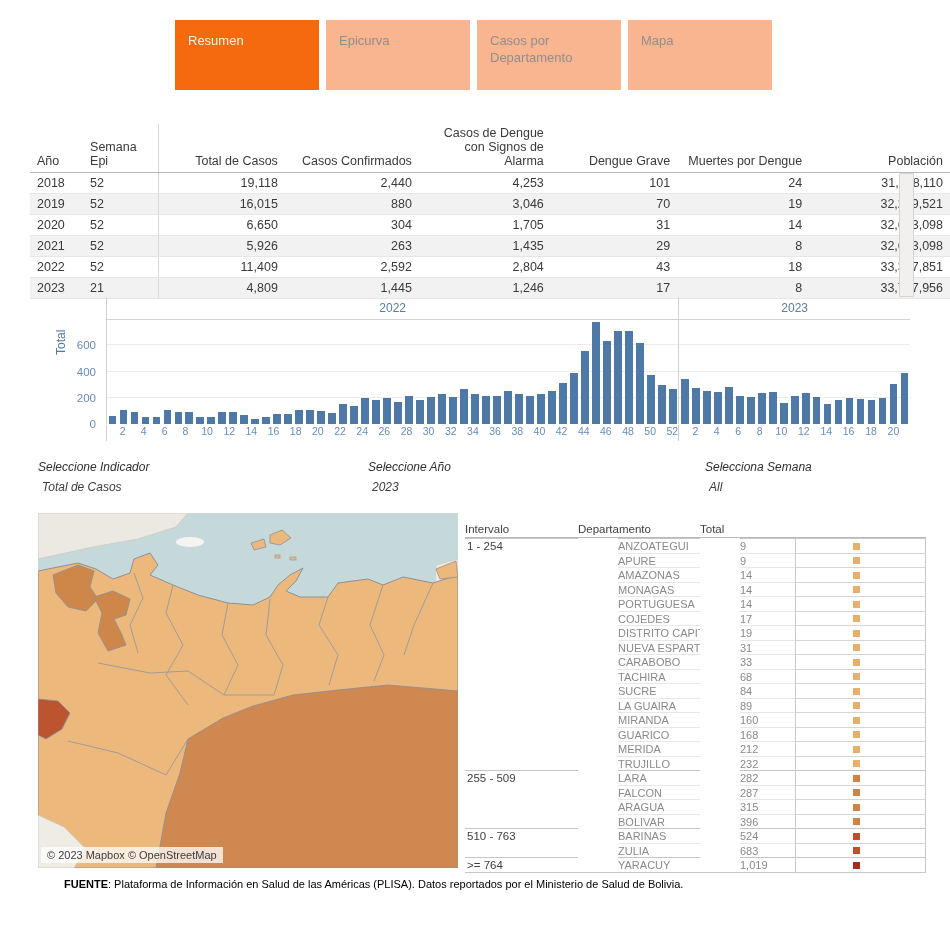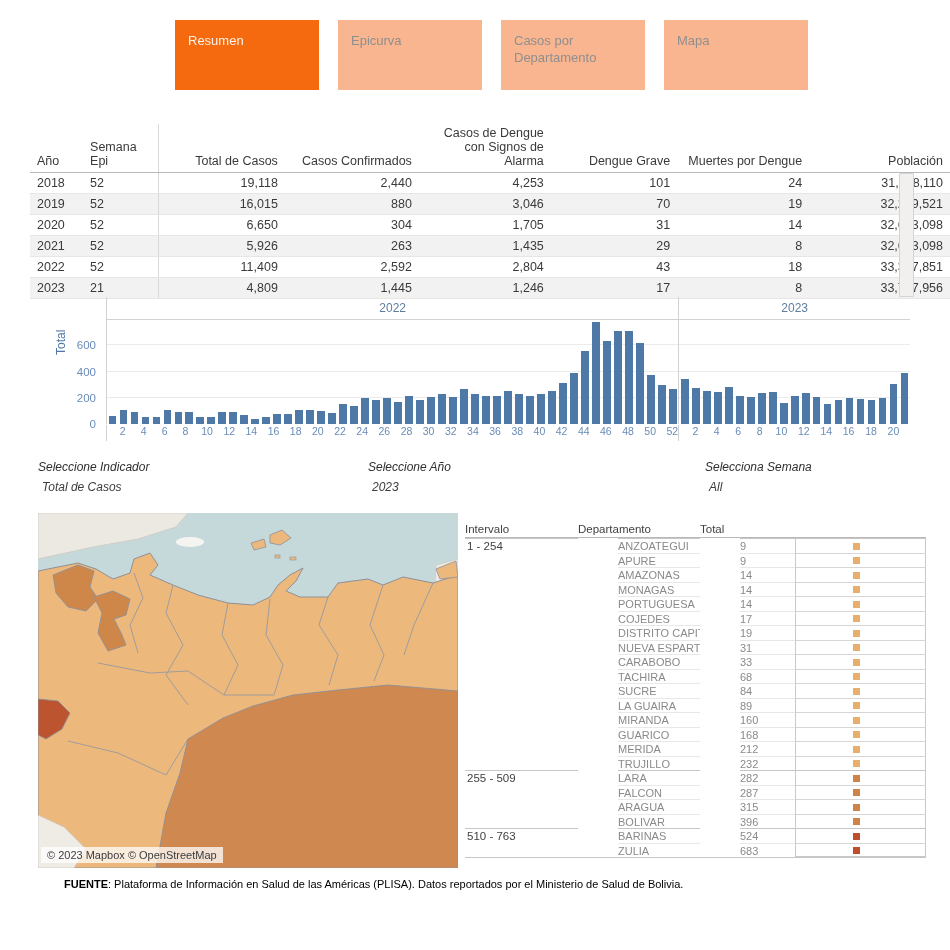--- a/index.html
+++ b/index.html
@@ -1,19 +1,19 @@
 <!DOCTYPE html>
 <html><head>
 <meta charset="utf-8">
 <style>
   html,body{margin:0;padding:0;}
   body{width:950px;height:950px;position:relative;background:#fff;font-family:"Liberation Sans",sans-serif;color:#333;overflow:hidden;}
 
   
-  .tabs{position:absolute;left:175px;top:20px;display:flex;gap:19px;}
+  .tabs{position:absolute;left:175px;top:20px;display:flex;gap:7px;}
   .tab{width:144px;height:70px;box-sizing:border-box;padding:12px 10px 0 13px;font-size:13px;line-height:17px;cursor:pointer;}
   .tab.active{color:#FDF3EA;}
   .tab.inactive{color:#8F8F8F;}
 
   
   .summary{position:absolute;left:30px;top:124px;}
   .summary table{border-collapse:collapse;font-size:12.5px;color:#3a3a3a;table-layout:fixed;}
   .summary th{font-weight:normal;vertical-align:bottom;padding:2px 7px 4px 7px;border-bottom:1px solid #b9b9b9;}
   .summary td{padding:3px 7px;border-bottom:1px solid #e6e6e6;}
   .summary th.num,.summary td.num{text-align:right;}
@@ -563,19 +563,27 @@
         </div>
       </div>
       <div class="drow">
         <div class="c1"></div>
         <div class="c2">ZULIA</div>
         <div class="c3">683</div>
         <div class="c4">
           <div class="sq" style="background: rgb(191, 78, 45);"></div>
         </div>
       </div>
+      <div class="drow gfirst">
+        <div class="c1">&gt;= 764</div>
+        <div class="c2">YARACUY</div>
+        <div class="c3">1,019</div>
+        <div class="c4">
+          <div class="sq" style="background: rgb(163, 44, 30);"></div>
+        </div>
+      </div>
     </div>
   <div class="lastline"></div>
 </div>
 
 <div class="footer">
   <b>FUENTE</b><span>: Plataforma de Información en Salud de las Américas (PLISA). Datos reportados por el Ministerio de Salud de Bolivia.</span>
 </div>
 
 </body></html>

